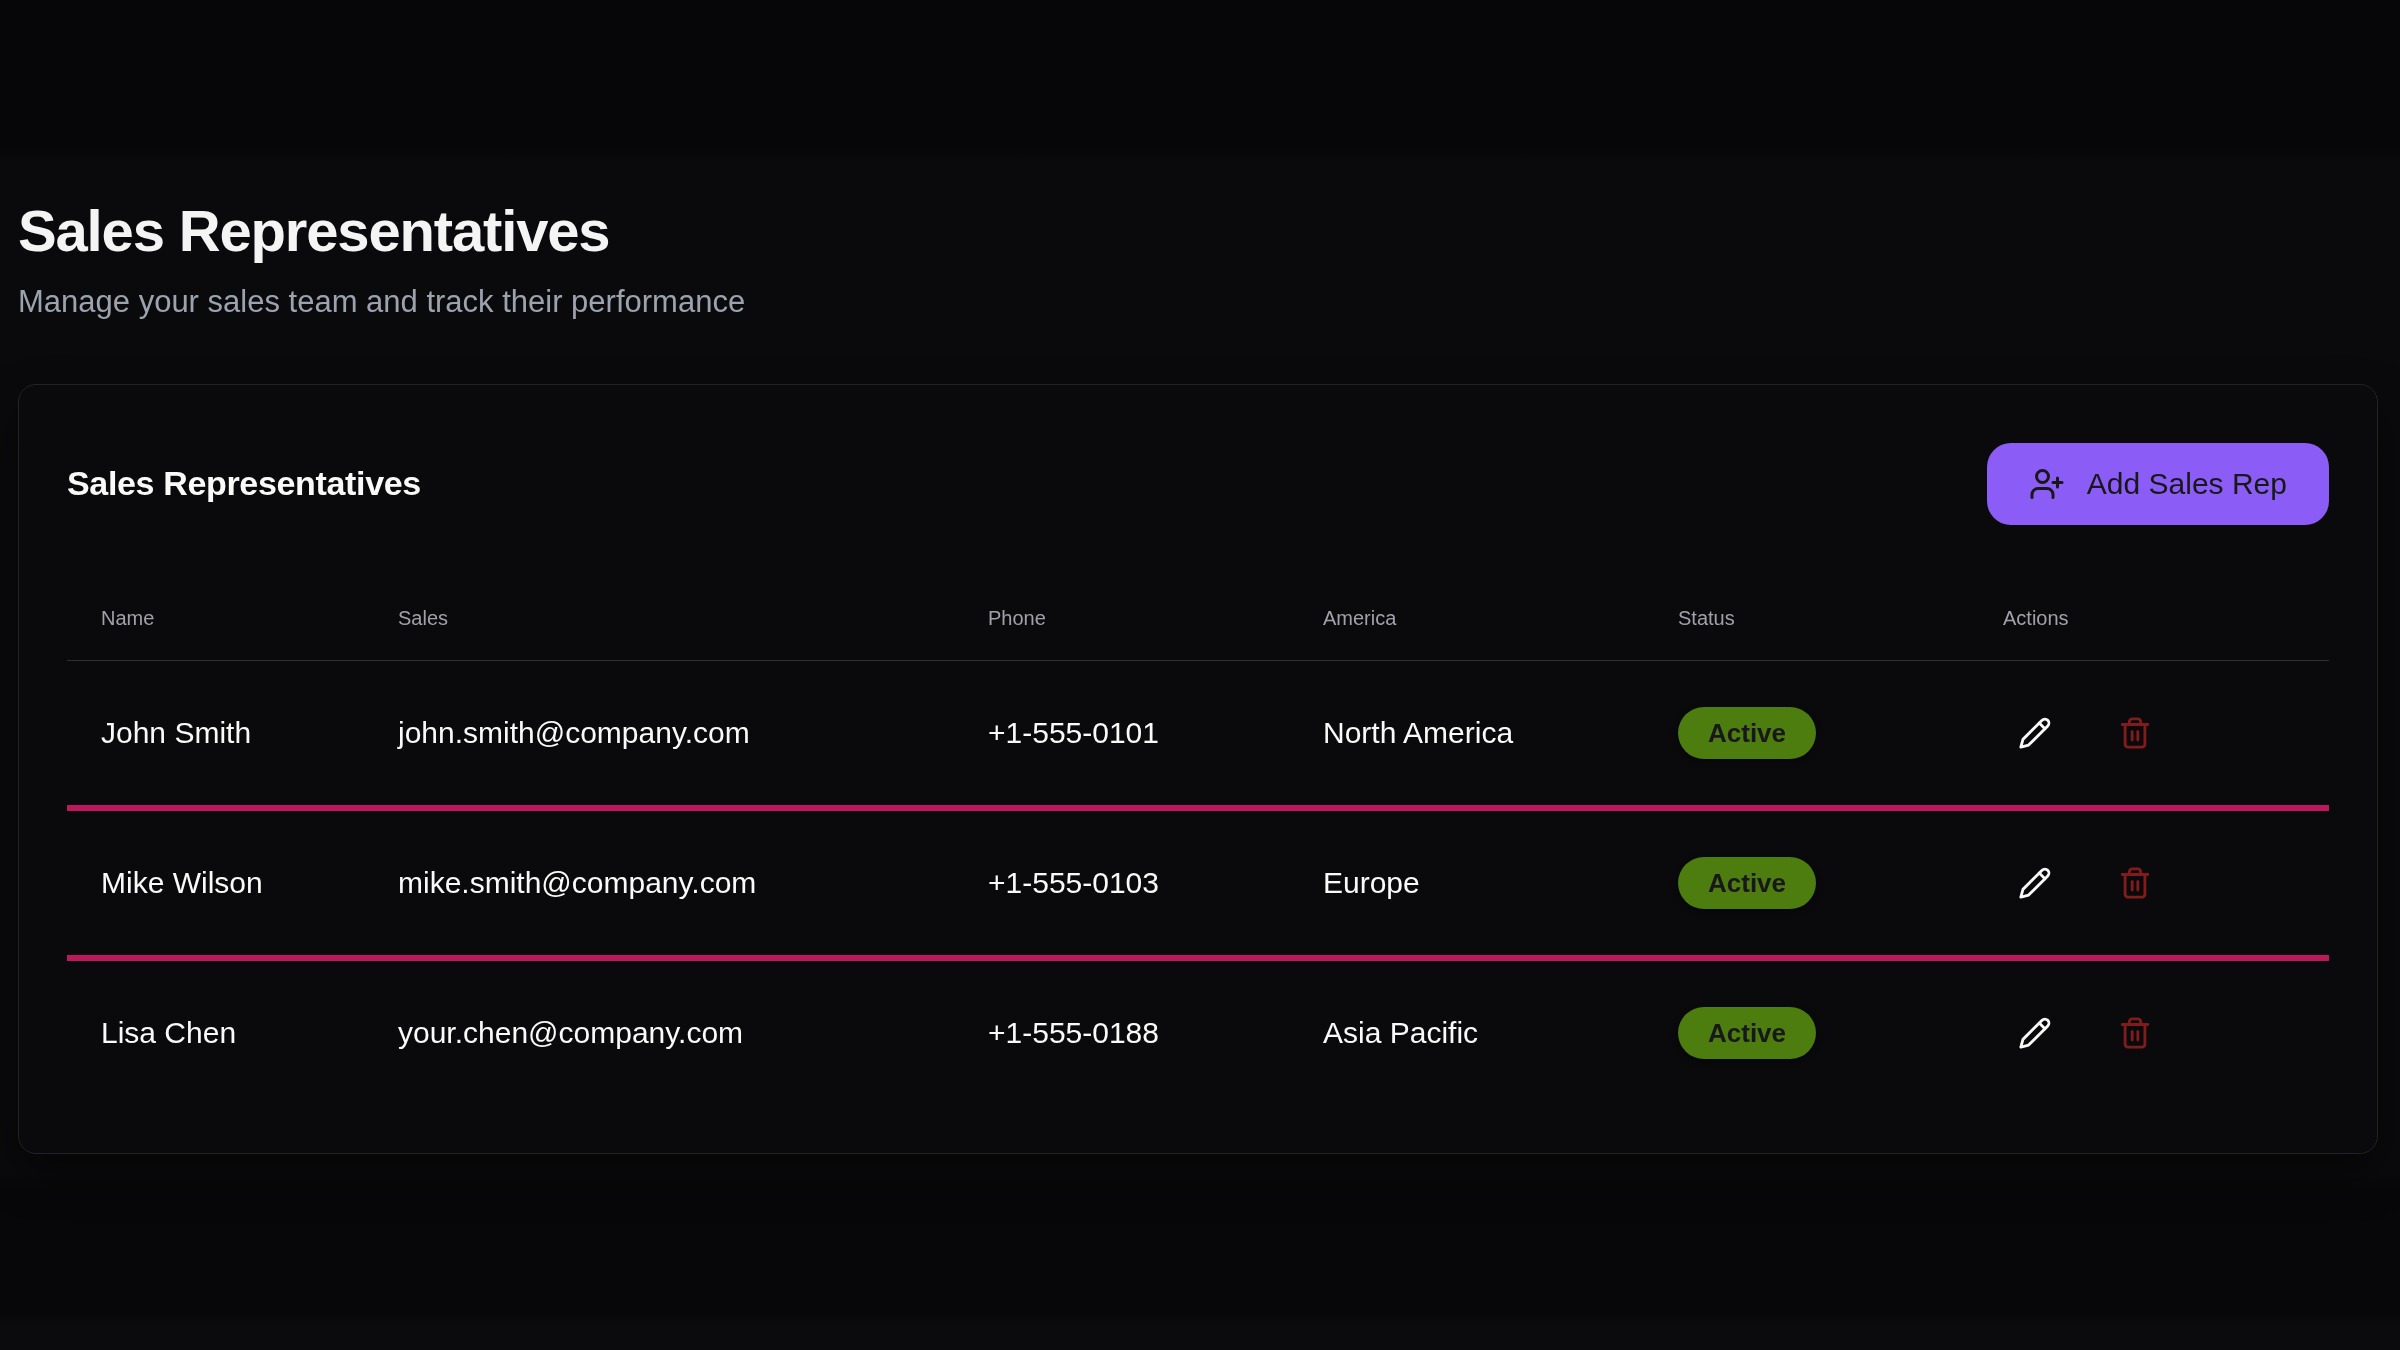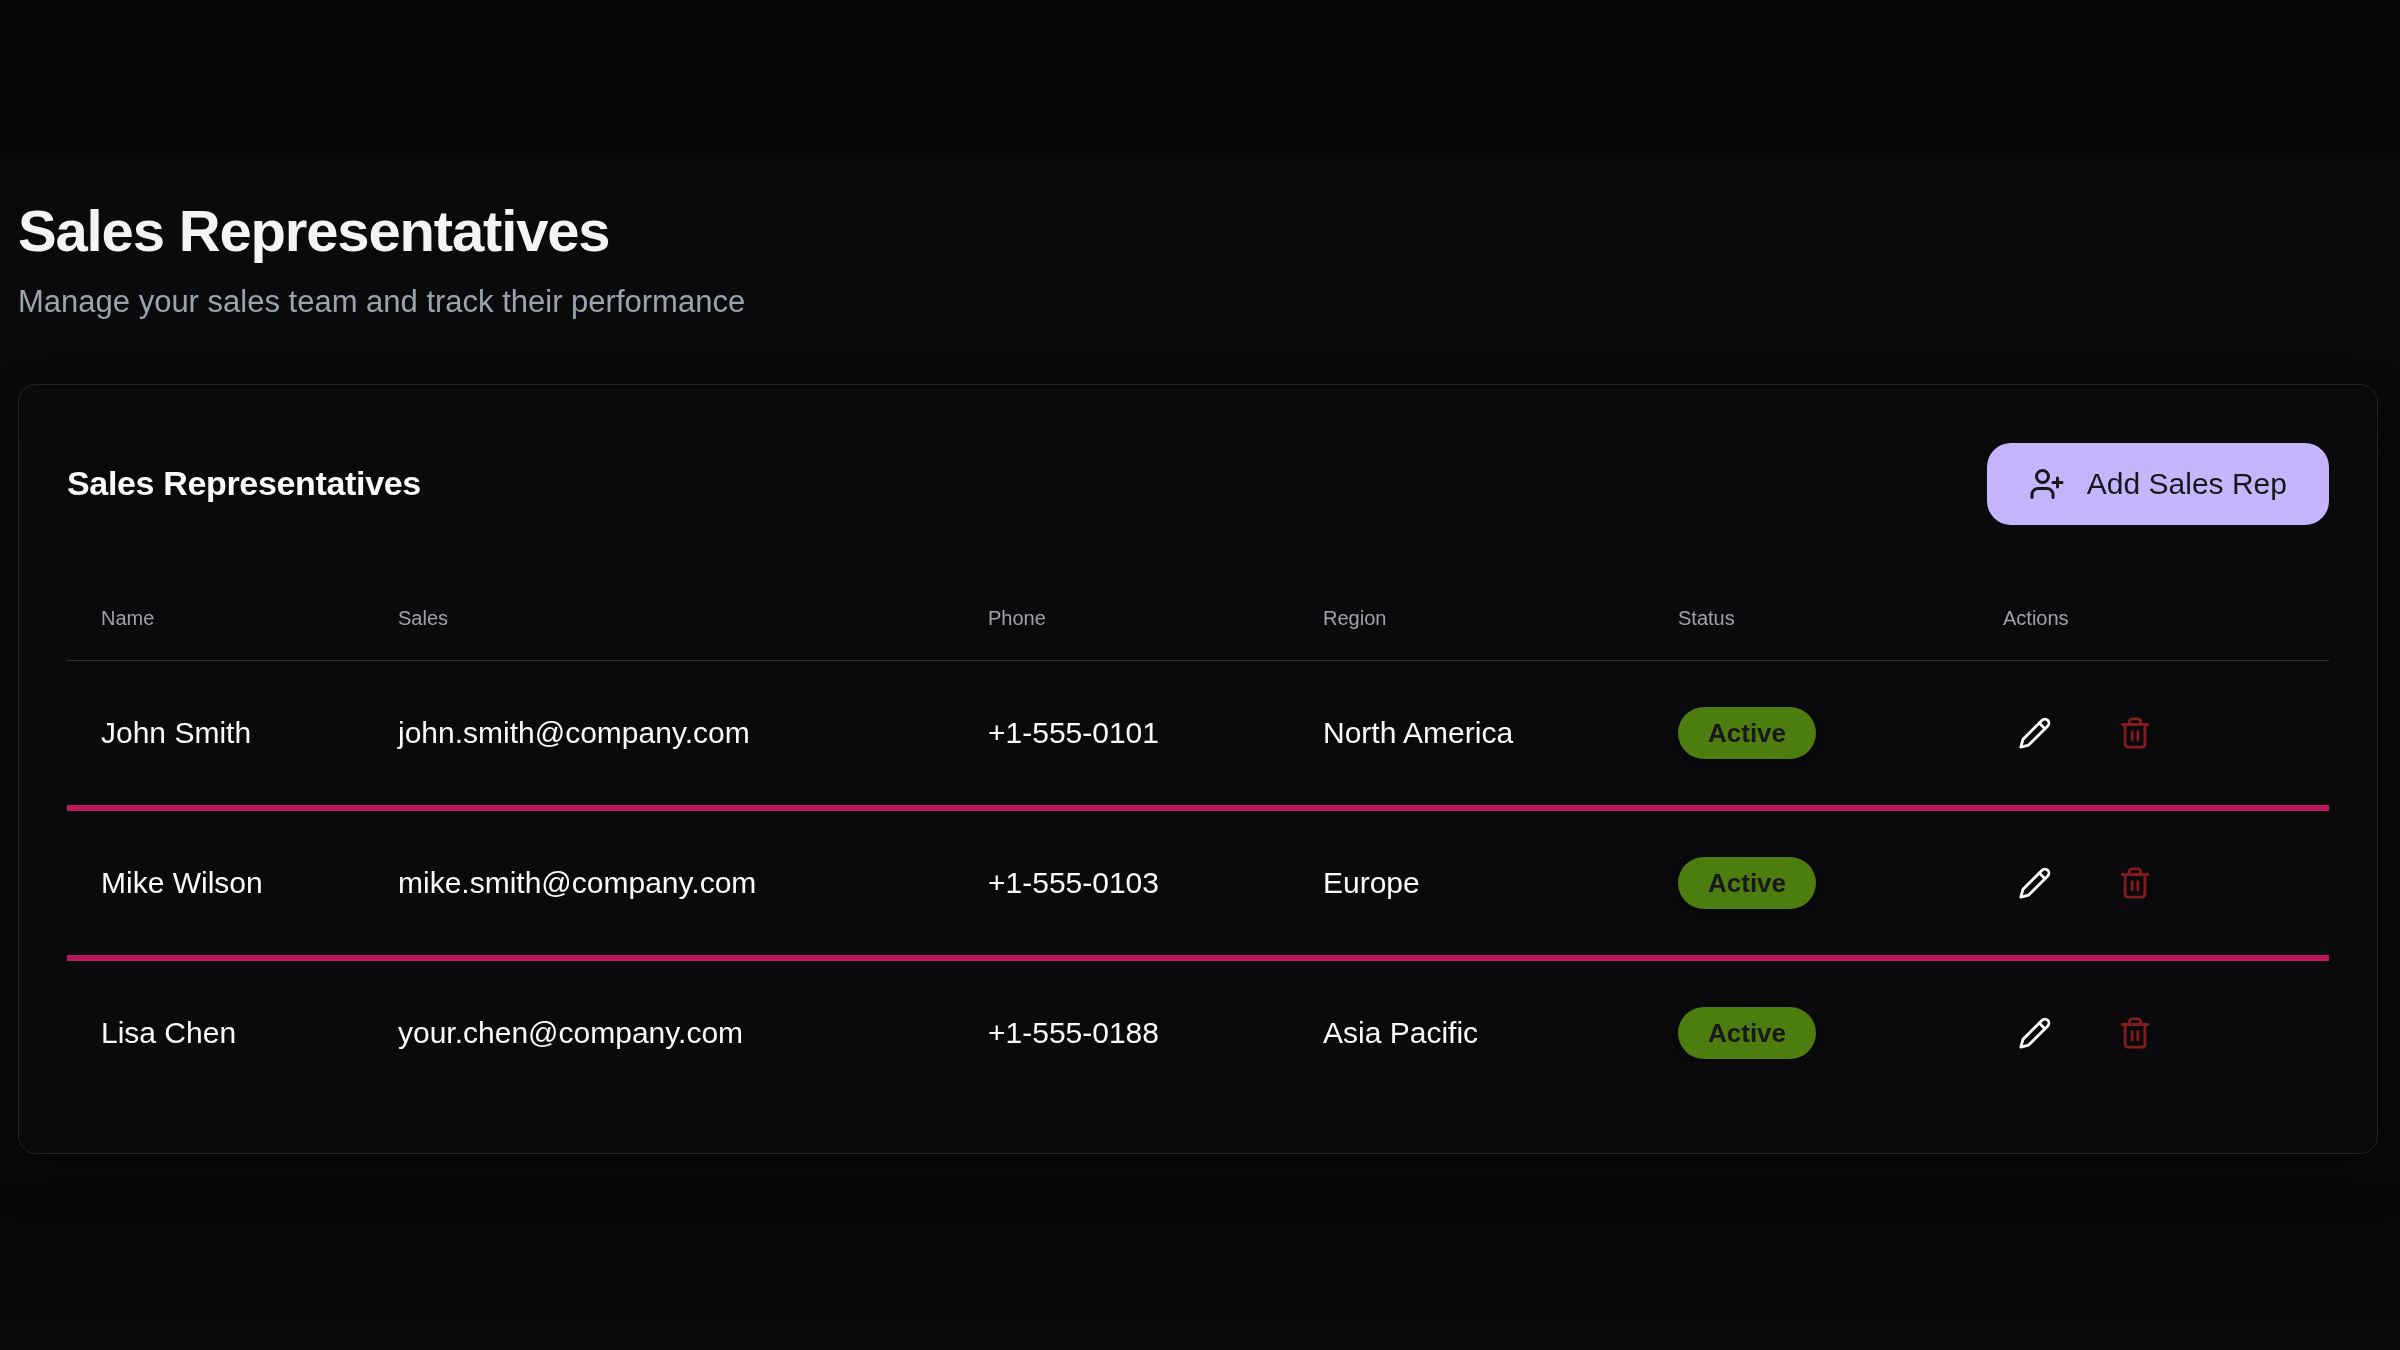--- a/index.html
+++ b/index.html
@@ -59,21 +59,21 @@
     color: #fafafa;
   }
   .add-btn {
     display: inline-flex;
     align-items: center;
     gap: 22px;
     height: 82px;
     padding: 0 42px;
     border: none;
     border-radius: 24px;
-    background: #c4b5fd;
+    background: #8b5cf6;
     color: #18181b;
     font-family: "Liberation Sans", sans-serif;
     font-size: 30px;
     font-weight: 500;
     cursor: pointer;
   }
   .add-btn svg { display: block; }
 
   .table-wrap { margin-top: 52px; }
   table {
@@ -170,21 +170,21 @@
             <col style="width:335px">
           <col style="width:355px">
             <col style="width:325px">
             <col>
         </colgroup>
         <thead>
           <tr>
             <th>Name</th>
             <th>Sales</th>
             <th>Phone</th>
-            <th>Region</th>
+            <th>America</th>
             <th>Status</th>
             <th>Actions</th>
           </tr>
         </thead>
         <tbody>
 
           <tr>
             <td class="cell-name">John Smith</td>
             <td>john.smith@company.com</td>
             <td>+1-555-0101</td>

